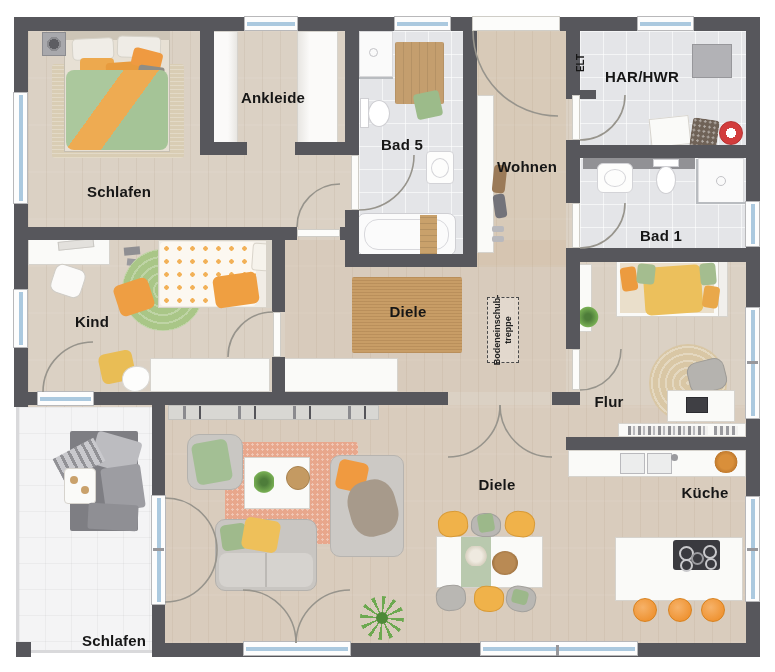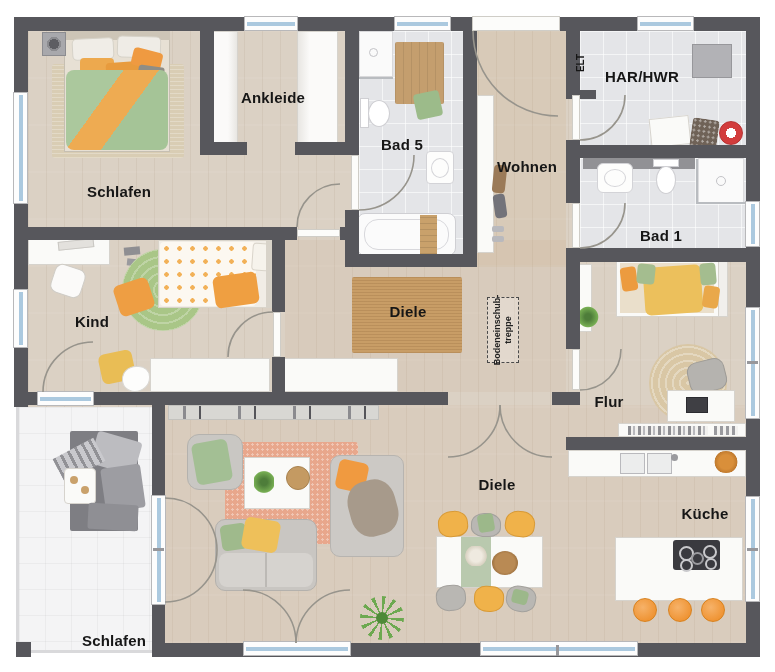--- a/index.html
+++ b/index.html
@@ -292,21 +292,21 @@
   <div class="label" style="left:119px;top:191px">Schlafen</div>
   <div class="label" style="left:273px;top:97px">Ankleide</div>
   <div class="label" style="left:402px;top:144px">Bad 5</div>
   <div class="label" style="left:527px;top:166px">Wohnen</div>
   <div class="label" style="left:642px;top:76px">HAR/HWR</div>
   <div class="label" style="left:661px;top:235px">Bad 1</div>
   <div class="label" style="left:92px;top:321px">Kind</div>
   <div class="label" style="left:408px;top:311px">Diele</div>
   <div class="label" style="left:609px;top:401px">Flur</div>
   <div class="label" style="left:497px;top:484px">Diele</div>
-  <div class="label" style="left:705px;top:513px">Küche</div>
+  <div class="label" style="left:705px;top:492px">Küche</div>
   <div class="label" style="left:114px;top:640px">Schlafen</div>
   <div class="label-sm" style="left:581px;top:63px">ELT</div>
   <div class="treppe-label" style="left:503px;top:330px">
     <div>Bodeneinschub-</div>
     <div>treppe</div>
   </div>
 
 </div>
 
 </body></html>

